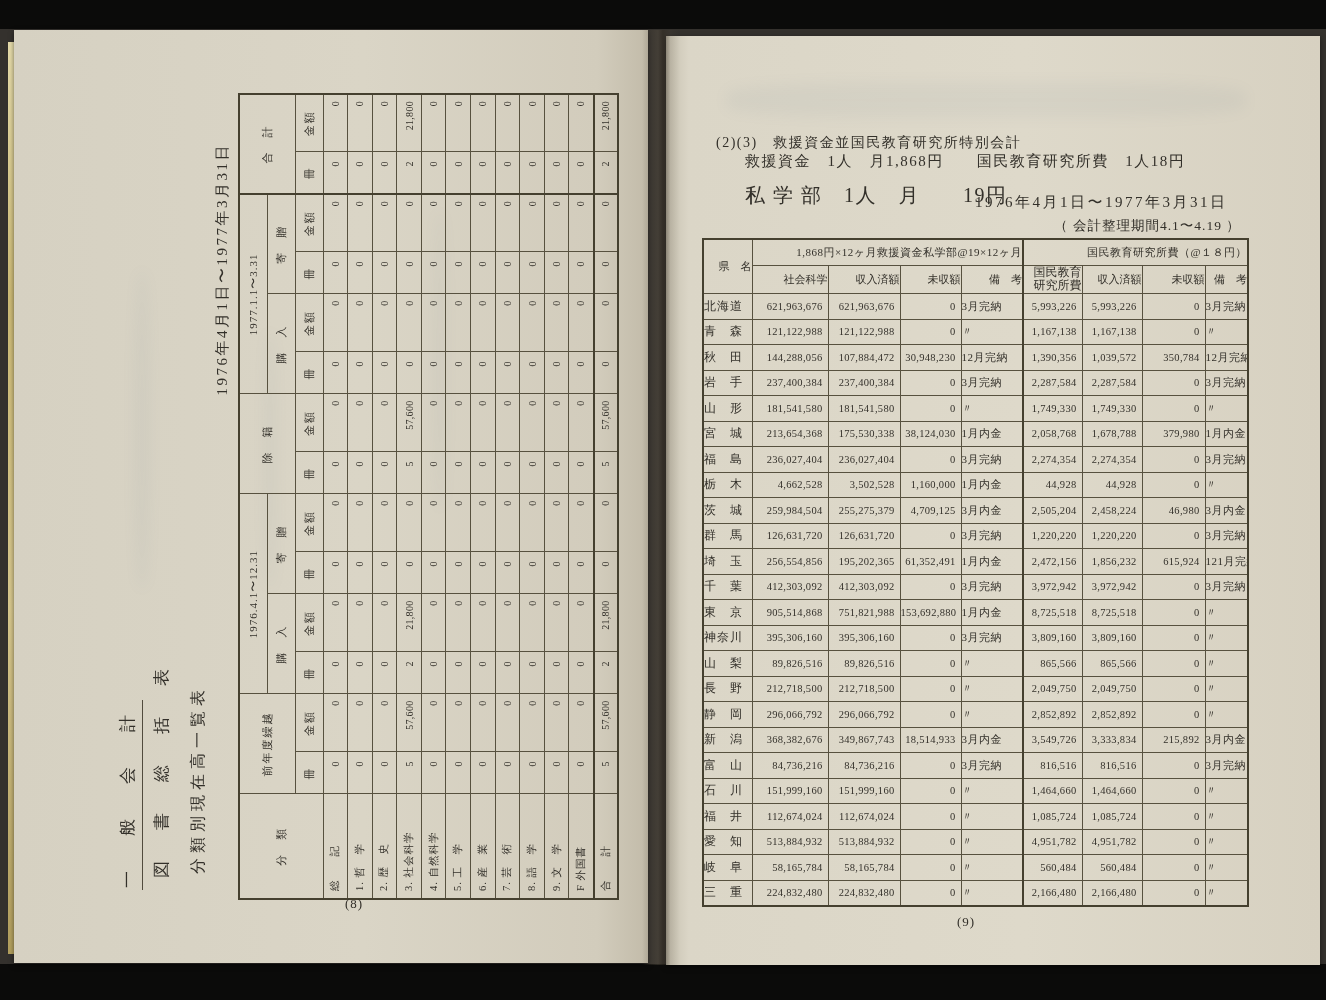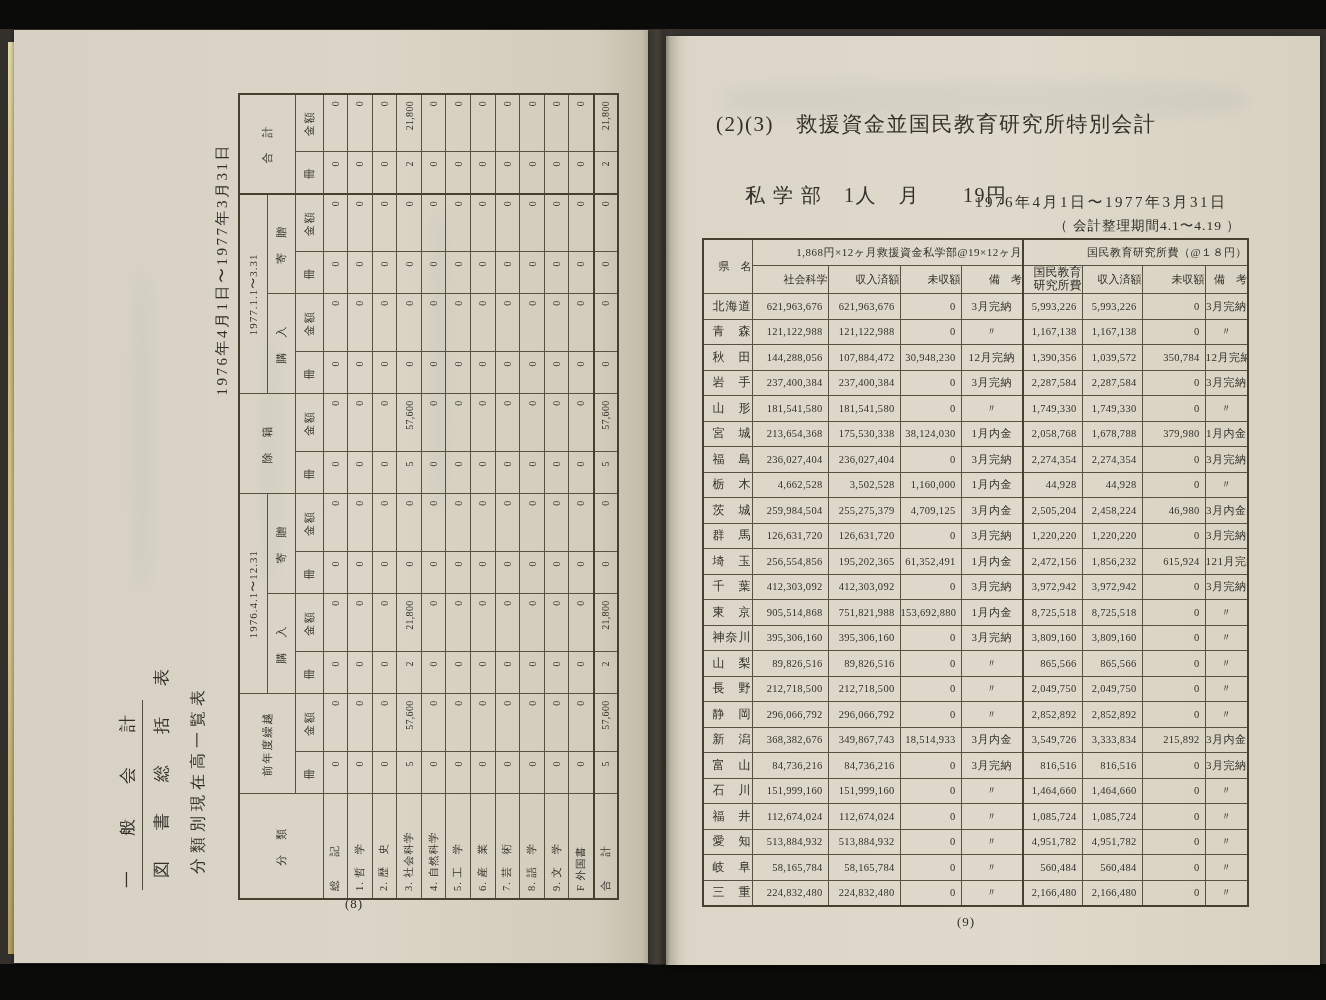--- a/index.html
+++ b/index.html
@@ -51,35 +51,35 @@
   .lib-table thead th{font-size:11px;text-align:center;height:28px;letter-spacing:2px}
   .lib-table thead th.period{letter-spacing:1px;font-size:11px}
   .lib-table td{height:24.6px;font-size:10px}
   .lib-table td.cat{font-size:10.5px;text-align:left;padding-left:7px;letter-spacing:1px}
   .lib-table td.vol{text-align:right;padding-right:9px}
   .lib-table td.amt{text-align:right;padding-right:6px;letter-spacing:.3px}
   .lib-table .heavy{border-left-width:2px;border-left-color:#45402f}
   .lib-table tr.total-row td{border-top-width:2px;border-top-color:#45402f}
 
   
-  .rp-heading{position:absolute;left:50px;top:74px;font-size:21px;letter-spacing:1.5px;white-space:nowrap}
+  .rp-heading{position:absolute;left:50px;top:98px;font-size:14px;letter-spacing:1.5px;white-space:nowrap}
   .rp-line1{position:absolute;left:79px;top:116px;font-size:15px;letter-spacing:1.5px;white-space:nowrap}
   .rp-line2{position:absolute;left:79px;top:146px;font-size:20px;letter-spacing:1.5px;white-space:nowrap}
   .rp-period{position:absolute;left:309px;top:157px;font-size:15px;letter-spacing:2.5px;white-space:nowrap}
   .rp-note{position:absolute;left:388px;top:181px;font-size:13.5px;letter-spacing:1px;white-space:nowrap}
 
   .pref-table{position:absolute;left:36px;top:202px;width:545px;border:2px solid #45402f}
   .pref-table th,.pref-table td{border:1px solid #57513f;font-weight:normal;overflow:hidden}
   .pref-table thead th{font-size:11px;text-align:right;height:26px;white-space:nowrap}
   .pref-table thead th.small{font-size:12px;line-height:1.15;white-space:normal;letter-spacing:0}
   .pref-table thead th.grp{letter-spacing:.5px;font-size:11px}
   .pref-table td{height:25.5px;white-space:nowrap}
-  .pref-table td.pref{font-size:12px;text-align:right;letter-spacing:1px}
+  .pref-table td.pref{font-size:12px;text-align:left;letter-spacing:1px}
   .pref-table td.num{font-size:10.5px;text-align:right;padding-right:5px;letter-spacing:.3px}
-  .pref-table td.remark{font-size:11px;text-align:center;letter-spacing:.5px}
+  .pref-table td.remark{font-size:11px;text-align:left;letter-spacing:.5px}
   .pref-table .gdiv{border-left-width:2px;border-left-color:#45402f}
 
   .page-num{position:absolute;font-size:13px;letter-spacing:1px}
   .page-num.p8{left:331px;top:866px}
   .page-num.p9{left:291px;top:878px}
 </style>
 </head>
 <body>
 
 <div class="band top"></div>
@@ -356,20 +356,21 @@
     </table>
   </div>
 
   <div class="page-num p8">(8)</div>
 </div>
 
 <div class="page right">
   <div class="ghost" style="left:60px;top:46px;width:520px;height:36px;border-radius:30%"></div>
 
   <div class="rp-heading">(2)(3)　救援資金並国民教育研究所特別会計</div>
+  <div class="rp-line1">救援資金　1人　月1,868円　　国民教育研究所費　1人18円</div>
   <div class="rp-line2">私 学 部　1人　月　　19円</div>
   <div class="rp-period">1976年4月1日〜1977年3月31日</div>
   <div class="rp-note">（ 会計整理期間4.1〜4.19 ）</div>
 
   <table class="pref-table">
     <colgroup>
       <col style="width:49px">
       <col style="width:76px">
         <col style="width:72px">
         <col style="width:61px">

